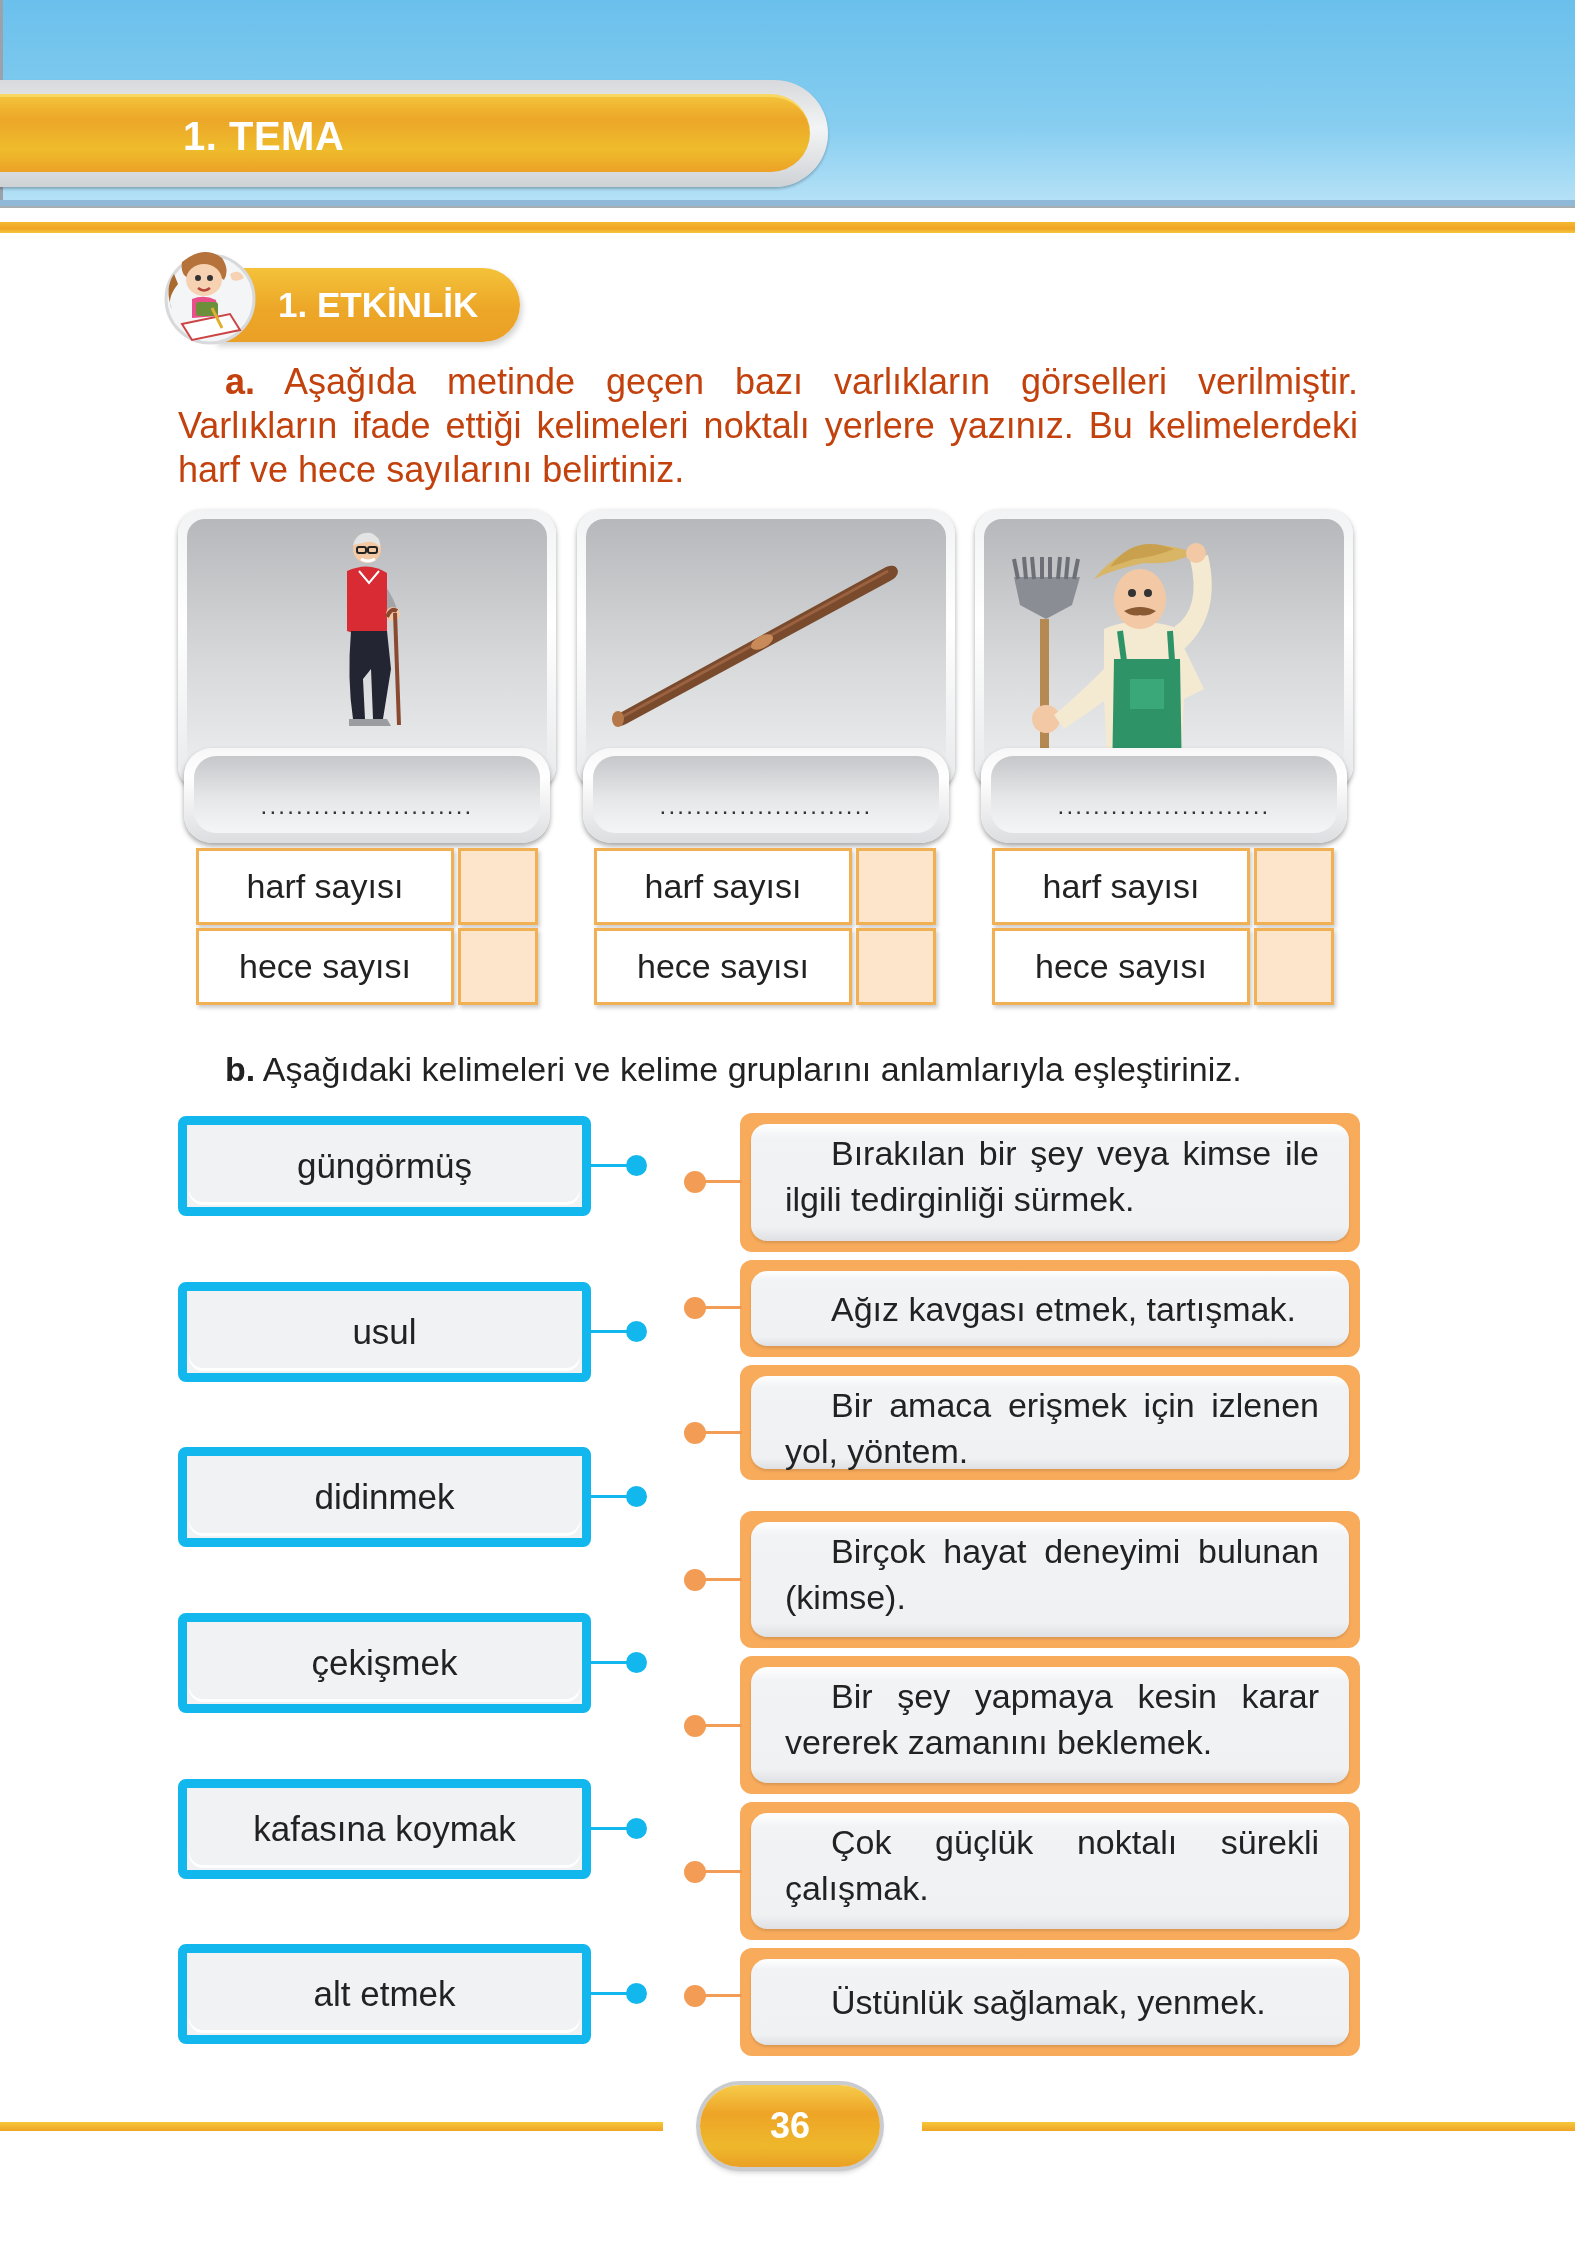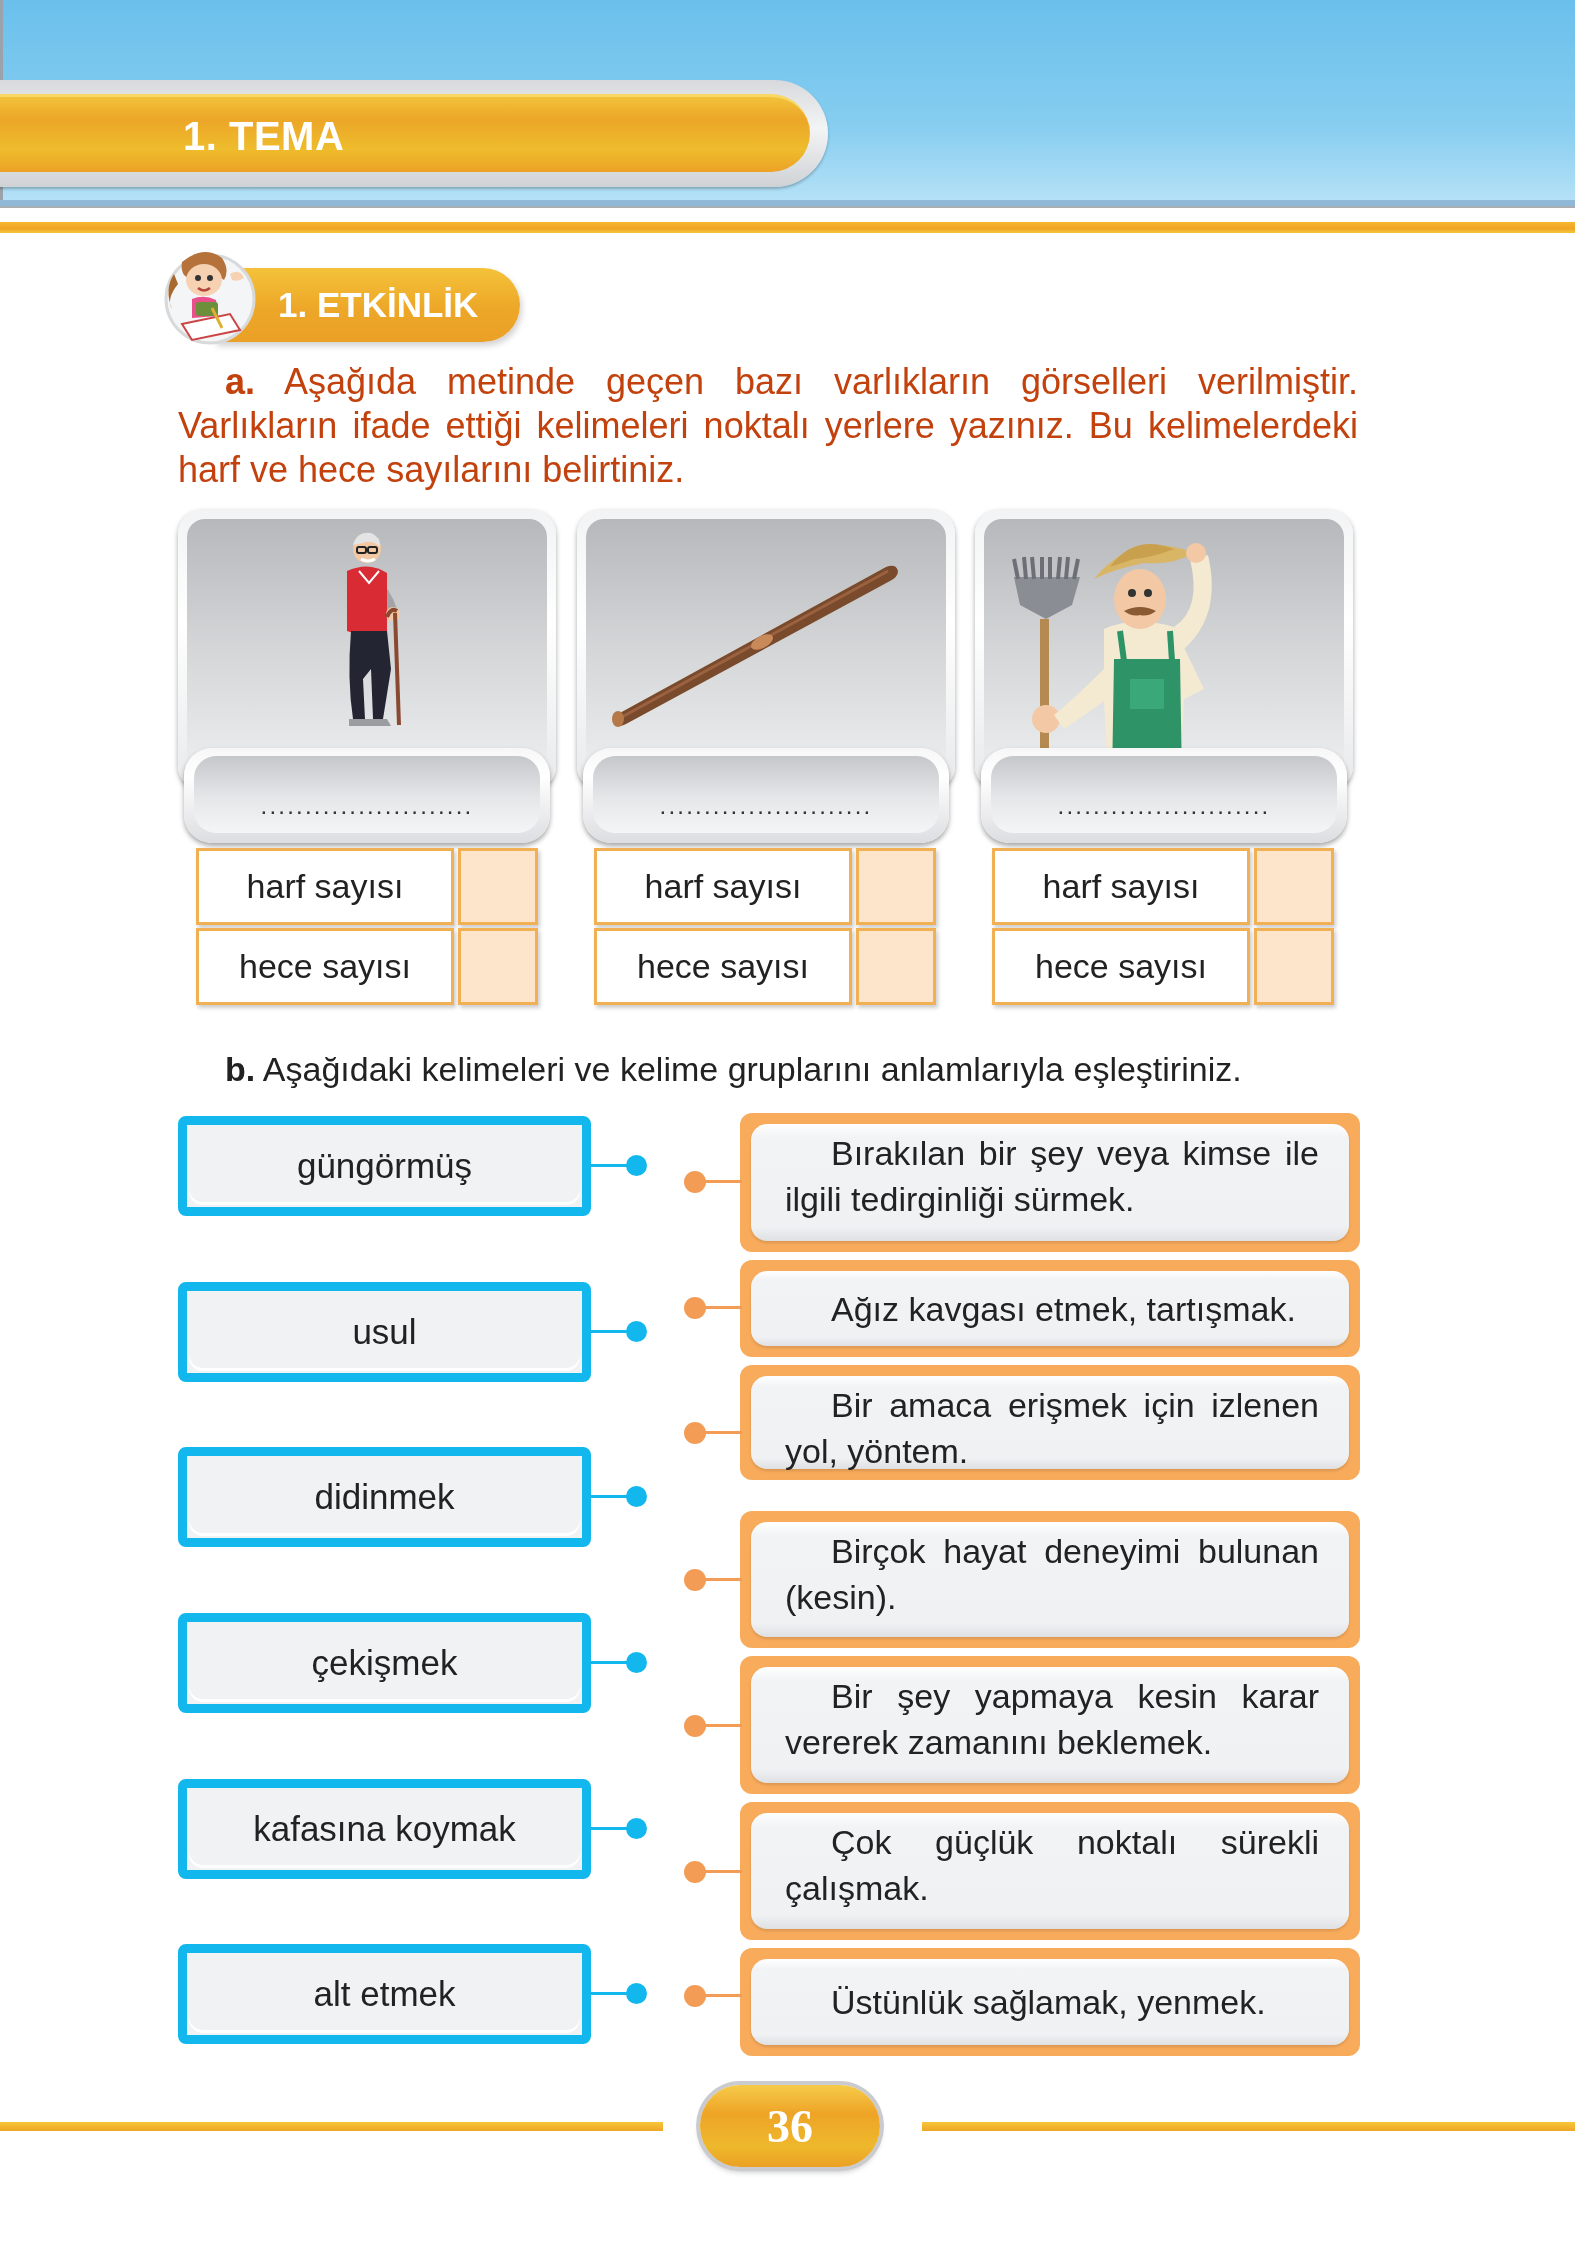--- a/index.html
+++ b/index.html
@@ -175,21 +175,21 @@
   .footer-line.right { left: 922px; width: 653px; }
   .page-badge {
     position: absolute; left: 700px; top: 2085px; width: 180px; height: 82px;
     border-radius: 40px / 41px;
     background: linear-gradient(180deg, #f6cb4a 0%, #eea426 35%, #eeb82c 75%, #eba024 100%);
     box-shadow: 0 0 0 4px #c9cbce, 0 4px 6px rgba(0,0,0,0.3);
   }
   .page-number {
     position: absolute; left: 0; right: 0; top: 0; bottom: 0;
     display: flex; align-items: center; justify-content: center;
-    color: #ffffff; font-family: Liberation Serif, serif; font-weight: bold; font-size: 46px;
+    color: #ffffff; font-family: Liberation Sans, sans-serif; font-weight: bold; font-size: 36px;
   }
 </style>
 </head>
 <body>
 
 <div class="header-band"></div>
 <div class="header-band-bottom"></div>
 <div class="tema-pill-outer"></div>
 <div class="tema-pill"></div>
 <div class="tema-title">1. TEMA</div>
@@ -420,21 +420,21 @@
     <span class="indent"></span><span>Bir amaca erişmek için izlenen</span>
     <span>yol, yöntem.</span>
   </div>
 </div>
 <div class="orange-connector" style="top:1431px;"></div>
 <div class="orange-dot" style="top:1422px;"></div>
 
 <div class="meaning-box" style="top:1511px; height:137px;">
   <div class="meaning-inner">
     <span class="indent"></span><span>Birçok hayat deneyimi bulunan</span>
-    <span>(kesin).</span>
+    <span>(kimse).</span>
   </div>
 </div>
 <div class="orange-connector" style="top:1578px;"></div>
 <div class="orange-dot" style="top:1569px;"></div>
 
 <div class="meaning-box" style="top:1656px; height:138px;">
   <div class="meaning-inner">
     <span class="indent"></span><span>Bir şey yapmaya kesin karar</span>
     <span>vererek zamanını beklemek.</span>
   </div>

